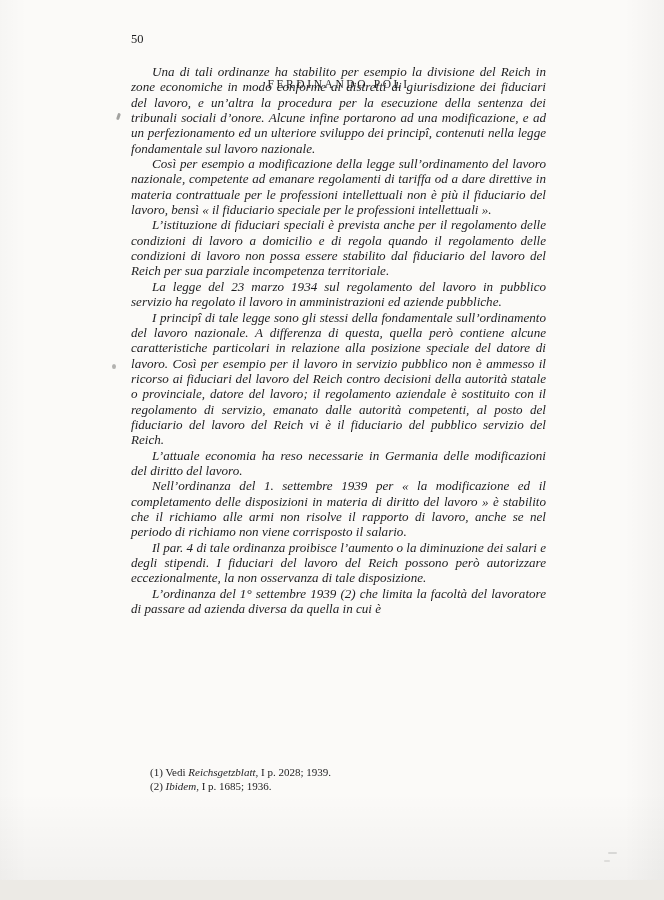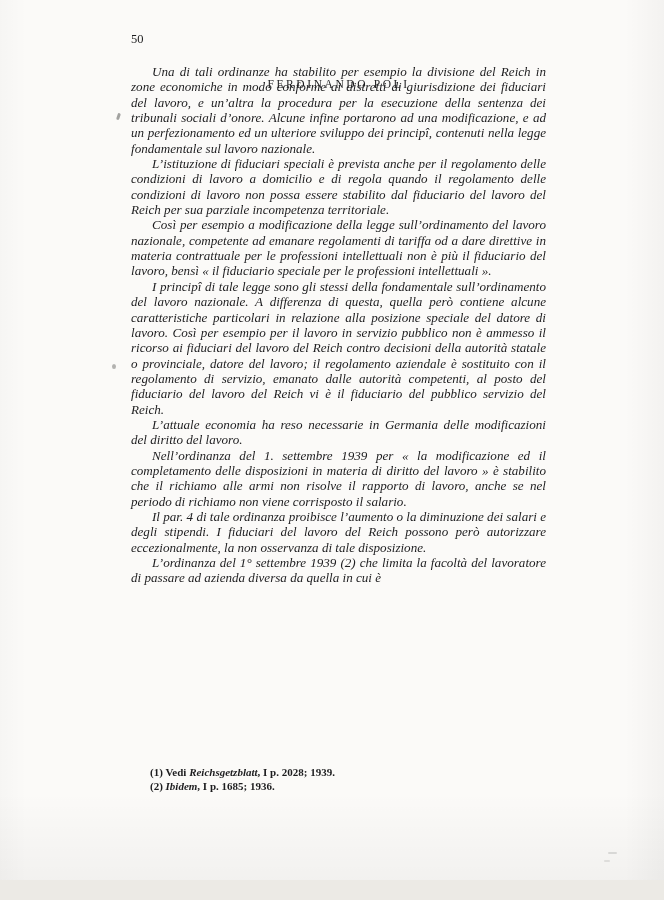--- a/index.html
+++ b/index.html
@@ -55,21 +55,20 @@
     text-indent: 21px;
   }
   .footnotes {
     position: absolute;
     left: 131px;
     top: 766px;
     width: 415px;
     font-size: 11px;
     line-height: 13.6px;
     text-align: left;
-    font-weight: bold;
   }
   .footnotes p {
     margin: 0;
     text-indent: 19px;
   }
   
   .speck { position: absolute; background: #5a5a58; }
   .speck.s1 {
     left: 117px; top: 113px; width: 3px; height: 7px;
     border-radius: 2px; transform: rotate(18deg); opacity: .55;
@@ -100,22 +99,23 @@
 
 <div class="page">
 
   <div class="header">
     <span class="page-number">50</span>
     <div class="running-title">FERDINANDO POLI</div>
   </div>
 
   <div class="body-text">
     <p>Una di tali ordinanze ha stabilito per esempio la divisione del Reich in zone economiche in modo conforme ai distretti di giurisdizione dei fiduciari del lavoro, e un’altra la procedura per la esecuzione della sentenza dei tribunali sociali d’onore. Alcune infine portarono ad una modificazione, e ad un perfezionamento ed un ulteriore sviluppo dei principî, contenuti nella legge fondamentale sul lavoro nazionale.</p>
+    <p>Così per esempio a modificazione della legge sull’ordinamento del lavoro nazionale, competente ad emanare regolamenti di tariffa od a dare direttive in materia contrattuale per le professioni intellettuali non è più il fiduciario del lavoro, bensì « il fiduciario speciale per le professioni intellettuali ».</p>
     <p>L’istituzione di fiduciari speciali è prevista anche per il regolamento delle condizioni di lavoro a domicilio e di regola quando il regolamento delle condizioni di lavoro non possa essere stabilito dal fiduciario del lavoro del Reich per sua parziale incompetenza territoriale.</p>
-    <p>Così per esempio a modificazione della legge sull’ordinamento del lavoro nazionale, competente ad emanare regolamenti di tariffa od a dare direttive in materia contrattuale per le professioni intellettuali non è più il fiduciario del lavoro, bensì « il fiduciario speciale per le professioni intellettuali ».</p>
+    <p>La legge del 23 marzo 1934 sul regolamento del lavoro in pubblico servizio ha regolato il lavoro in amministrazioni ed aziende pubbliche.</p>
     <p>I principî di tale legge sono gli stessi della fondamentale sull’ordinamento del lavoro nazionale. A differenza di questa, quella però contiene alcune caratteristiche particolari in relazione alla posizione speciale del datore di lavoro. Così per esempio per il lavoro in servizio pubblico non è ammesso il ricorso ai fiduciari del lavoro del Reich contro decisioni della autorità statale o provinciale, datore del lavoro; il regolamento aziendale è sostituito con il regolamento di servizio, emanato dalle autorità competenti, al posto del fiduciario del lavoro del Reich vi è il fiduciario del pubblico servizio del Reich.</p>
     <p>L’attuale economia ha reso necessarie in Germania delle modificazioni del diritto del lavoro.</p>
     <p>Nell’ordinanza del 1. settembre 1939 per « la modificazione ed il completamento delle disposizioni in materia di diritto del lavoro » è stabilito che il richiamo alle armi non risolve il rapporto di lavoro, anche se nel periodo di richiamo non viene corrisposto il salario.</p>
     <p>Il par. 4 di tale ordinanza proibisce l’aumento o la diminuzione dei salari e degli stipendi. I fiduciari del lavoro del Reich possono però autorizzare eccezionalmente, la non osservanza di tale disposizione.</p>
     <p>L’ordinanza del 1° settembre 1939 (2) che limita la facoltà del lavoratore di passare ad azienda diversa da quella in cui è</p>
   </div>
 
   <div class="footnotes">
     <p><span>(1) Vedi </span><i>Reichsgetzblatt</i><span>, I p. 2028; 1939.</span></p>
     <p><span>(2) </span><i>Ibidem</i><span>, I p. 1685; 1936.</span></p>

